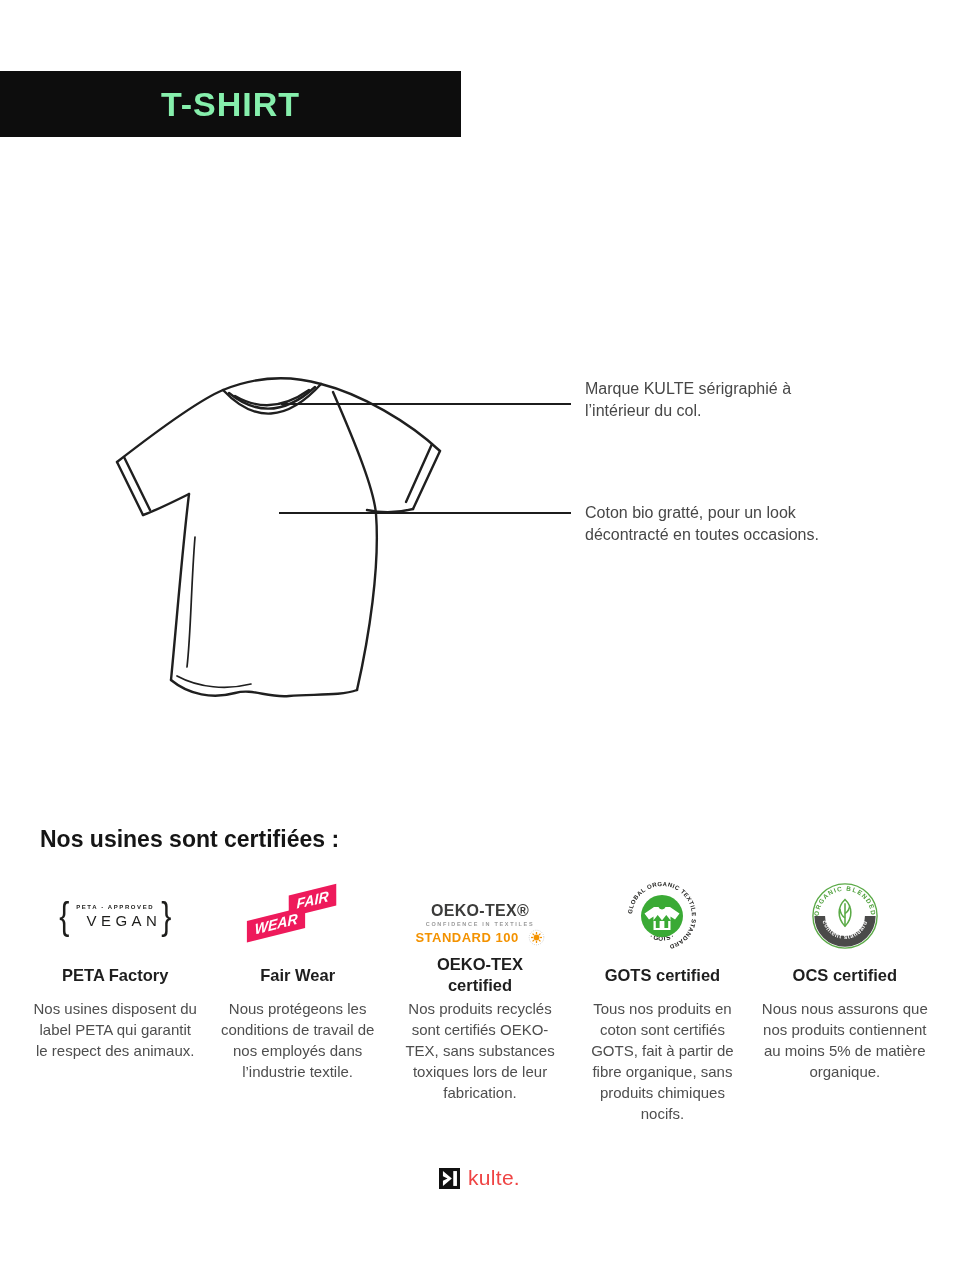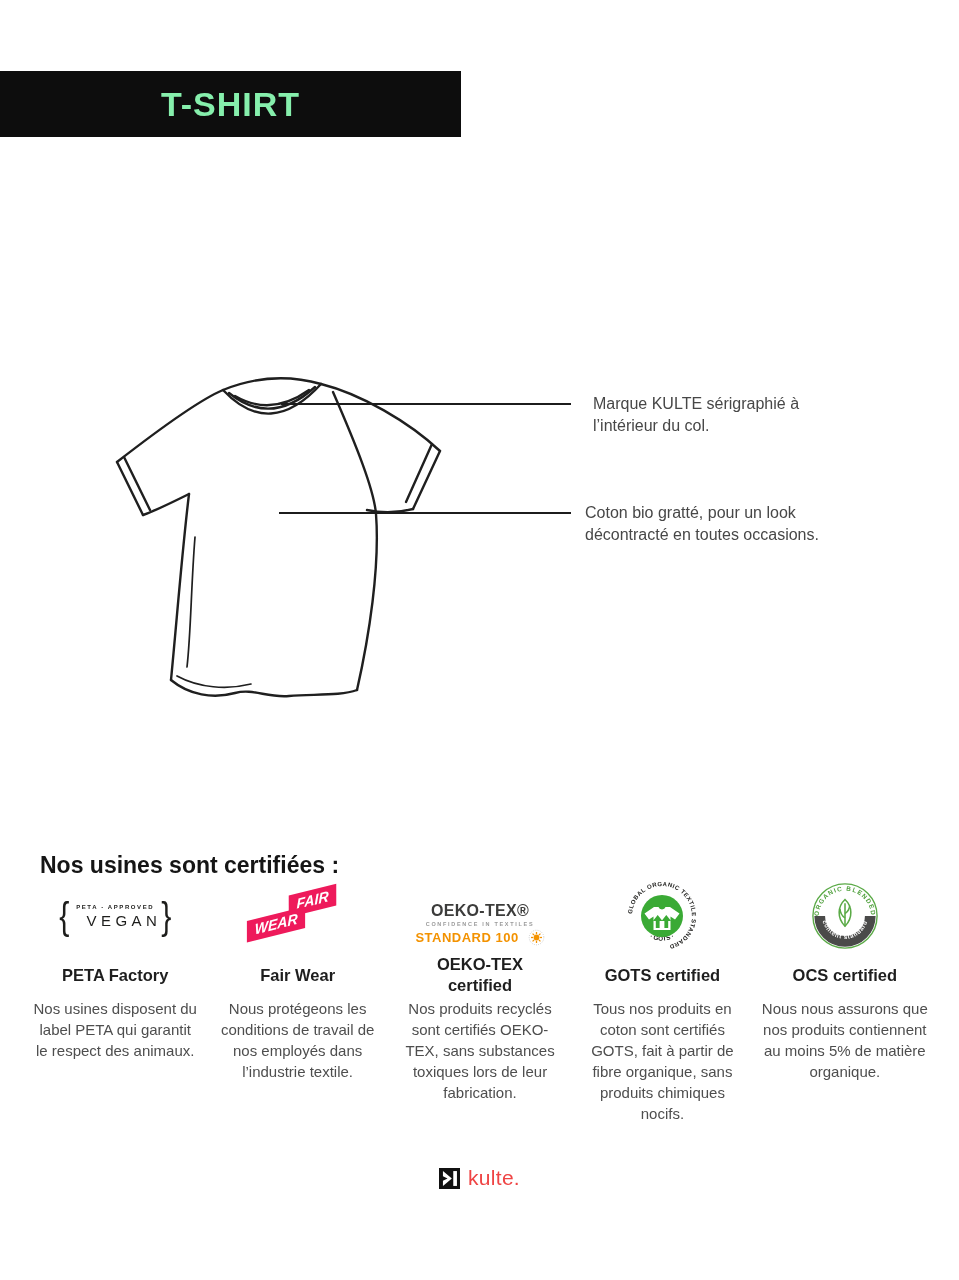--- a/index.html
+++ b/index.html
@@ -22,26 +22,26 @@
   .shirt-svg { position: absolute; left: 95px; top: 362px; width: 362px; height: 356px; }
 
   .callout-line { position: absolute; height: 2px; background: #1c1c1c; }
   .callout-line.l1 { left: 281px; top: 403px; width: 290px; }
   .callout-line.l2 { left: 279px; top: 512px; width: 292px; }
 
   .callout-text {
     position: absolute; left: 585px; width: 265px;
     font-size: 16px; line-height: 1.35; color: #474747;
   }
-  .ct1 { top: 393px; margin-left: 8px; }
+  .ct1 { top: 378px; }
   .ct2 { top: 502px; }
 
   
   .cert-heading {
-    position: absolute; left: 40px; top: 852px;
+    position: absolute; left: 40px; top: 826px;
     font-size: 23px; font-weight: 700; color: #151515;
   }
   .cert-row {
     position: absolute; left: 24px; top: 880px; width: 912px;
     display: flex;
   }
   .cert-col { flex: 1; display: flex; flex-direction: column; align-items: center; padding: 0 8px; }
   .badge-box { height: 72px; display: flex; align-items: center; justify-content: center; }
   .cert-title {
     height: 46px; display: flex; align-items: center; justify-content: center;

